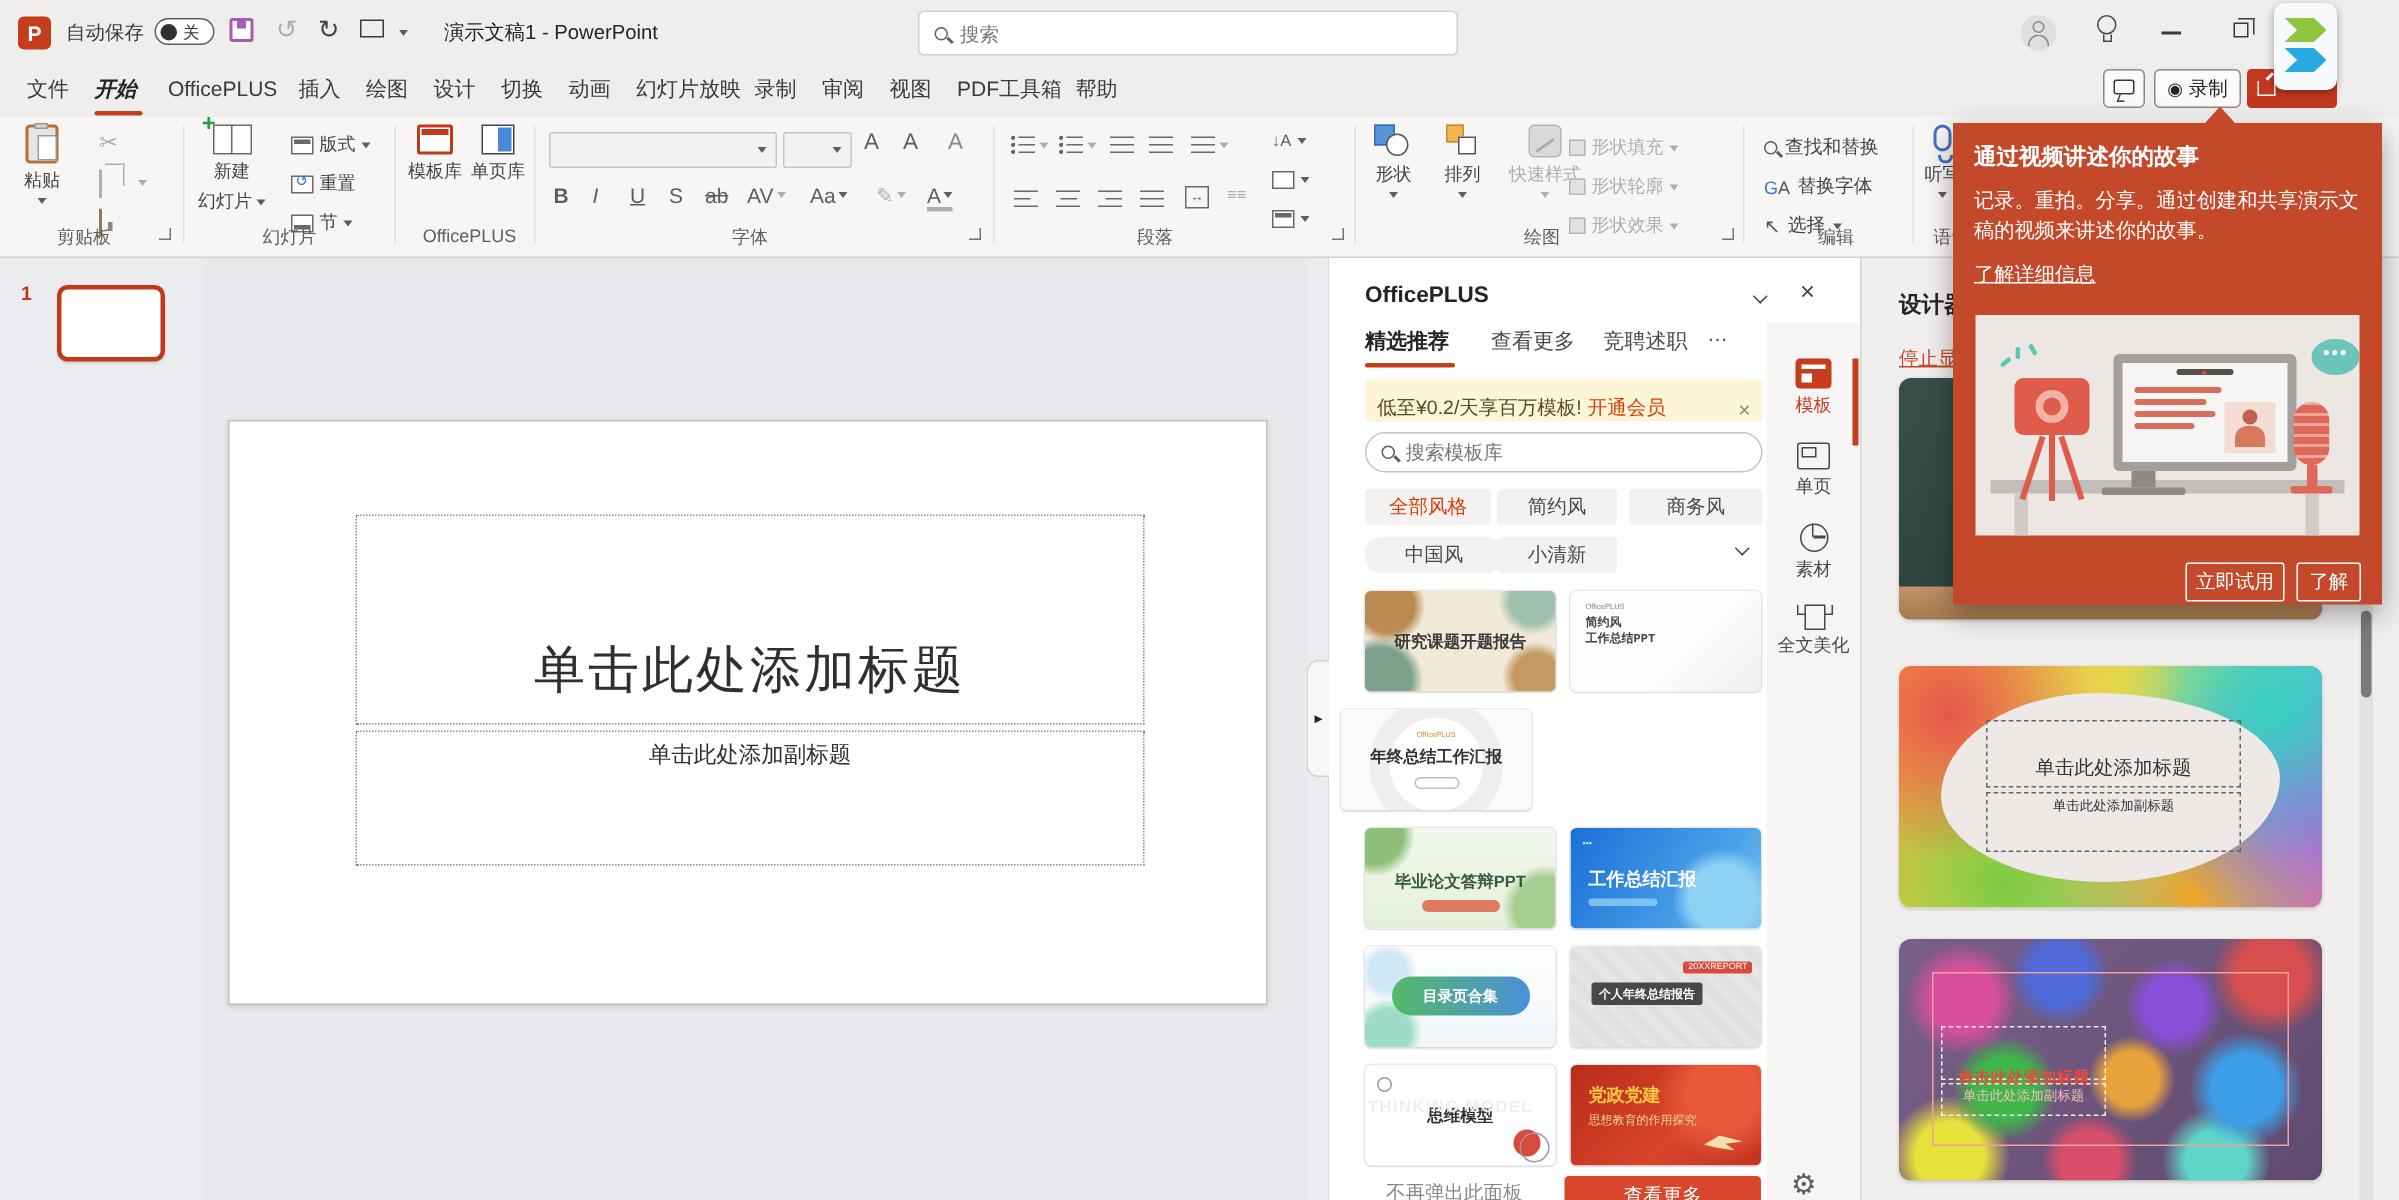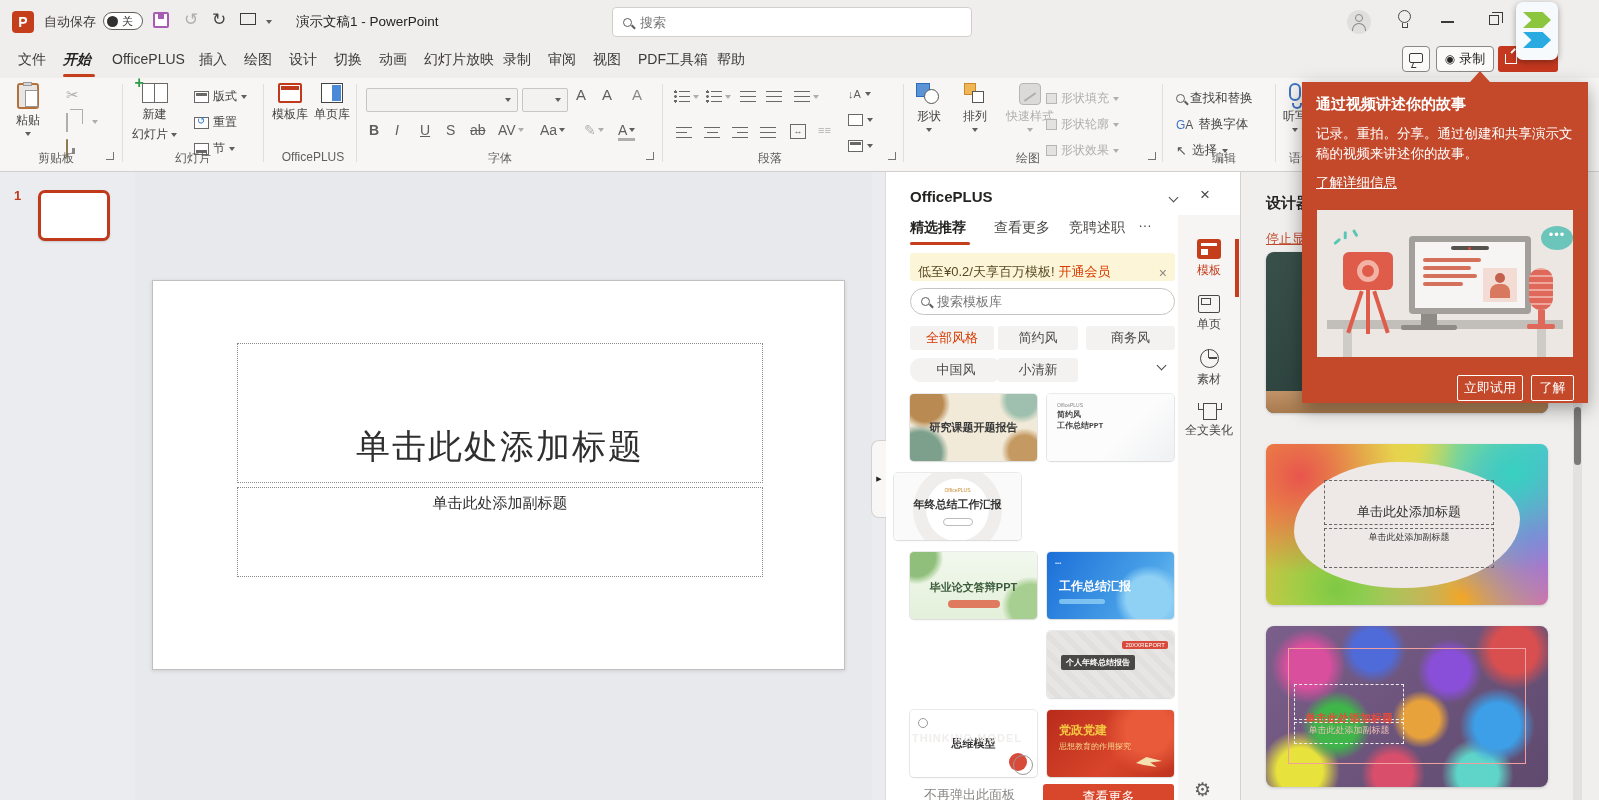--- a/index.html
+++ b/index.html
@@ -601,20 +601,23 @@
   </div>
   <div class="tpl" style="left:24px;top:380px;background:radial-gradient(circle at 5% 8%,#8fbf7a 0 14%,#0000 20%),radial-gradient(circle at 95% 80%,#a8cf92 0 16%,#0000 22%),linear-gradient(#f2f8ee,#e4f0da);">
     <div style="margin-top:28px;text-align:center;font-size:11px;font-weight:bold;color:#3a5a3a;">毕业论文答辩PPT</div>
     <div style="margin:5px auto 0;width:52px;height:8px;background:#e07a5f;border-radius:4px;"></div>
   </div>
   <div class="tpl" style="left:161px;top:380px;background:radial-gradient(circle at 80% 70%,#8fd0f5 0 20%,#0000 30%),linear-gradient(120deg,#1b6fd8,#4aa3e8 70%,#7cc4f0);">
     <div style="position:absolute;left:8px;top:8px;font-size:6px;color:#cfe8ff;">•••</div>
     <div style="margin:26px 0 0 12px;font-size:12px;font-weight:bold;color:#fff;">工作总结汇报</div>
     <div style="margin:4px 0 0 12px;width:46px;height:5px;background:#8fd0f5;border-radius:3px;opacity:.8;"></div>
   </div>
+  <div class="tpl" style="left:24px;top:459px;background:radial-gradient(circle at 12% 25%,#cfe8f5 0 10%,#0000 16%),radial-gradient(circle at 12% 85%,#9fdcc8 0 12%,#0000 18%),linear-gradient(#fdfdfd,#f2f6f9);">
+    <div style="margin:20px auto 0;width:92px;height:26px;border-radius:13px;background:linear-gradient(90deg,#55b868,#4a90d9);display:flex;align-items:center;justify-content:center;font-size:10px;font-weight:bold;color:#fff;">目录页合集</div>
+  </div>
   <div class="tpl" style="left:161px;top:459px;background:repeating-linear-gradient(45deg,#e8e6e4 0 6px,#e2e0de 6px 12px);">
     <div style="position:absolute;right:6px;top:10px;background:#d84a3a;color:#fff;font-size:6px;padding:1px 3px;border-radius:2px;">20XXREPORT</div>
     <div style="margin:24px 0 0 14px;display:inline-block;background:#4a4846;color:#fff;font-size:8px;font-weight:bold;padding:2px 5px;border-radius:2px;text-align:center;">个人年终总结报告</div>
   </div>
   <div class="tpl" style="left:24px;top:538px;background:#fff;">
     <div style="position:absolute;left:2px;top:22px;font-size:11px;font-weight:bold;color:#f0eeec;letter-spacing:1px;">THINKING MODEL</div>
     <div style="position:absolute;left:8px;top:8px;width:10px;height:10px;border:1px solid #999;border-radius:50%;"></div>
     <div style="margin-top:26px;text-align:center;font-size:11px;font-weight:bold;color:#333;">思维模型</div>
     <div style="position:absolute;right:10px;bottom:6px;width:18px;height:18px;background:#d84a3a;border-radius:50%;"></div>
     <div style="position:absolute;right:4px;bottom:2px;width:20px;height:20px;border:1px solid #999;border-radius:50%;"></div>

